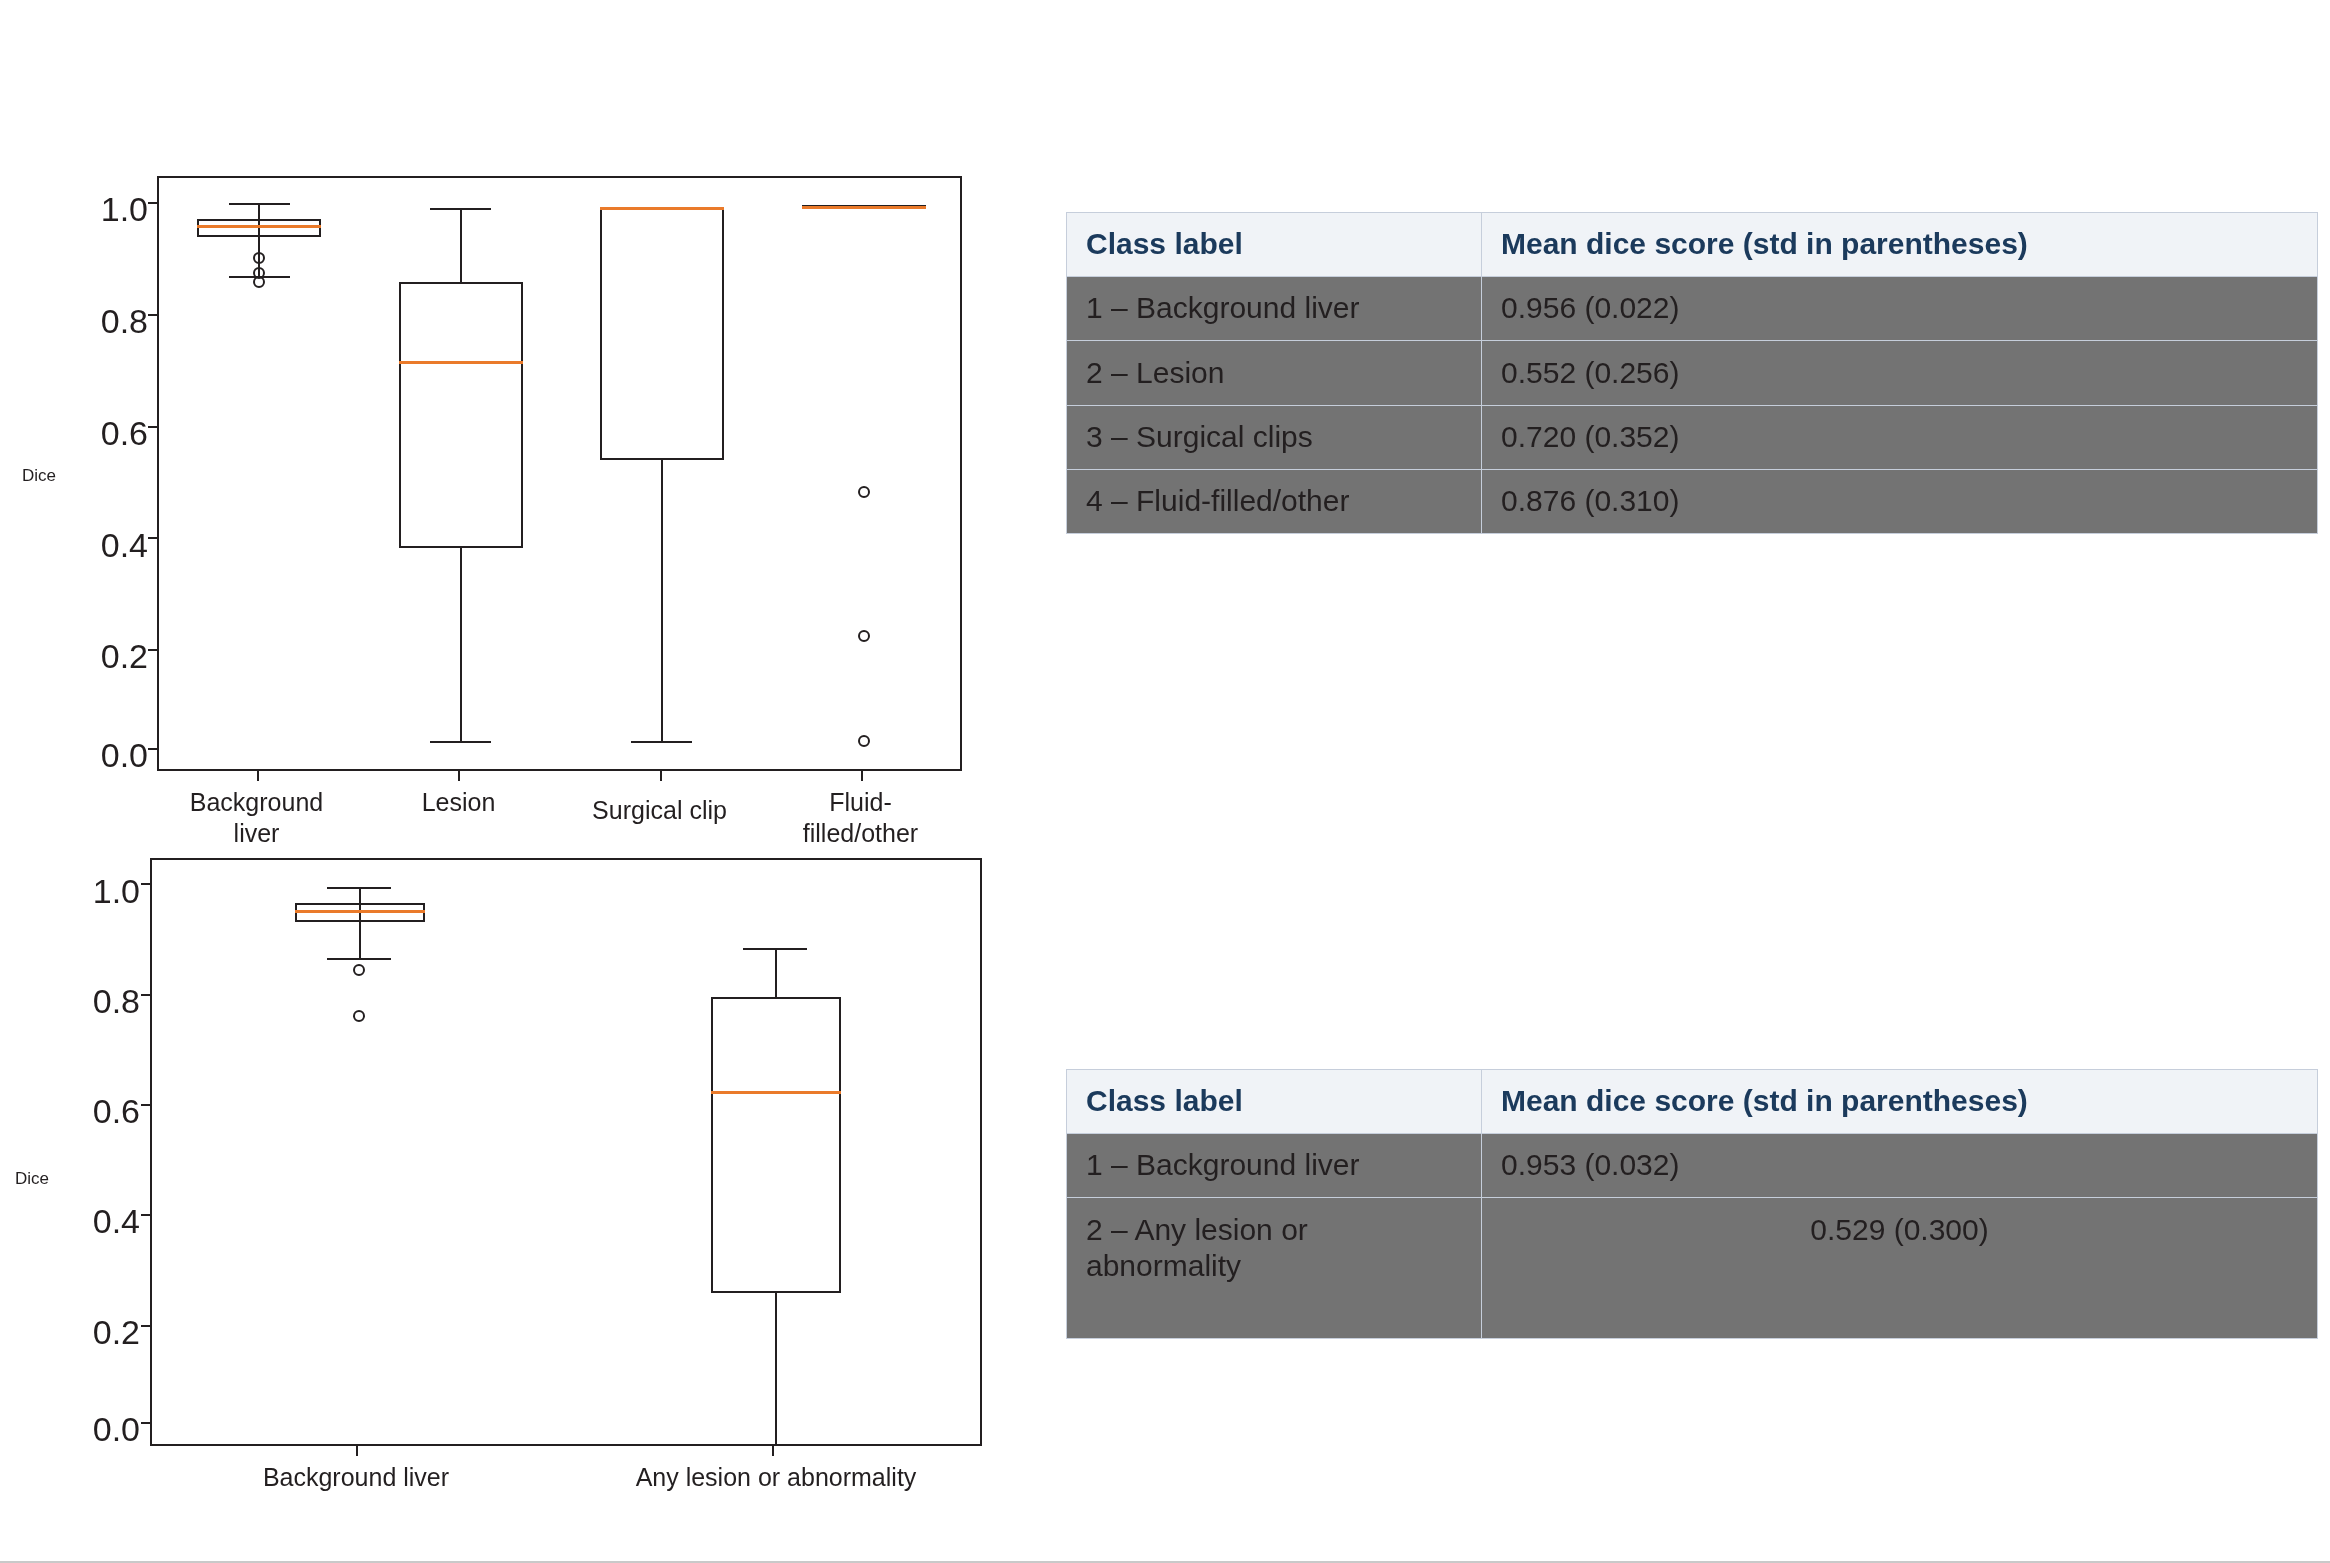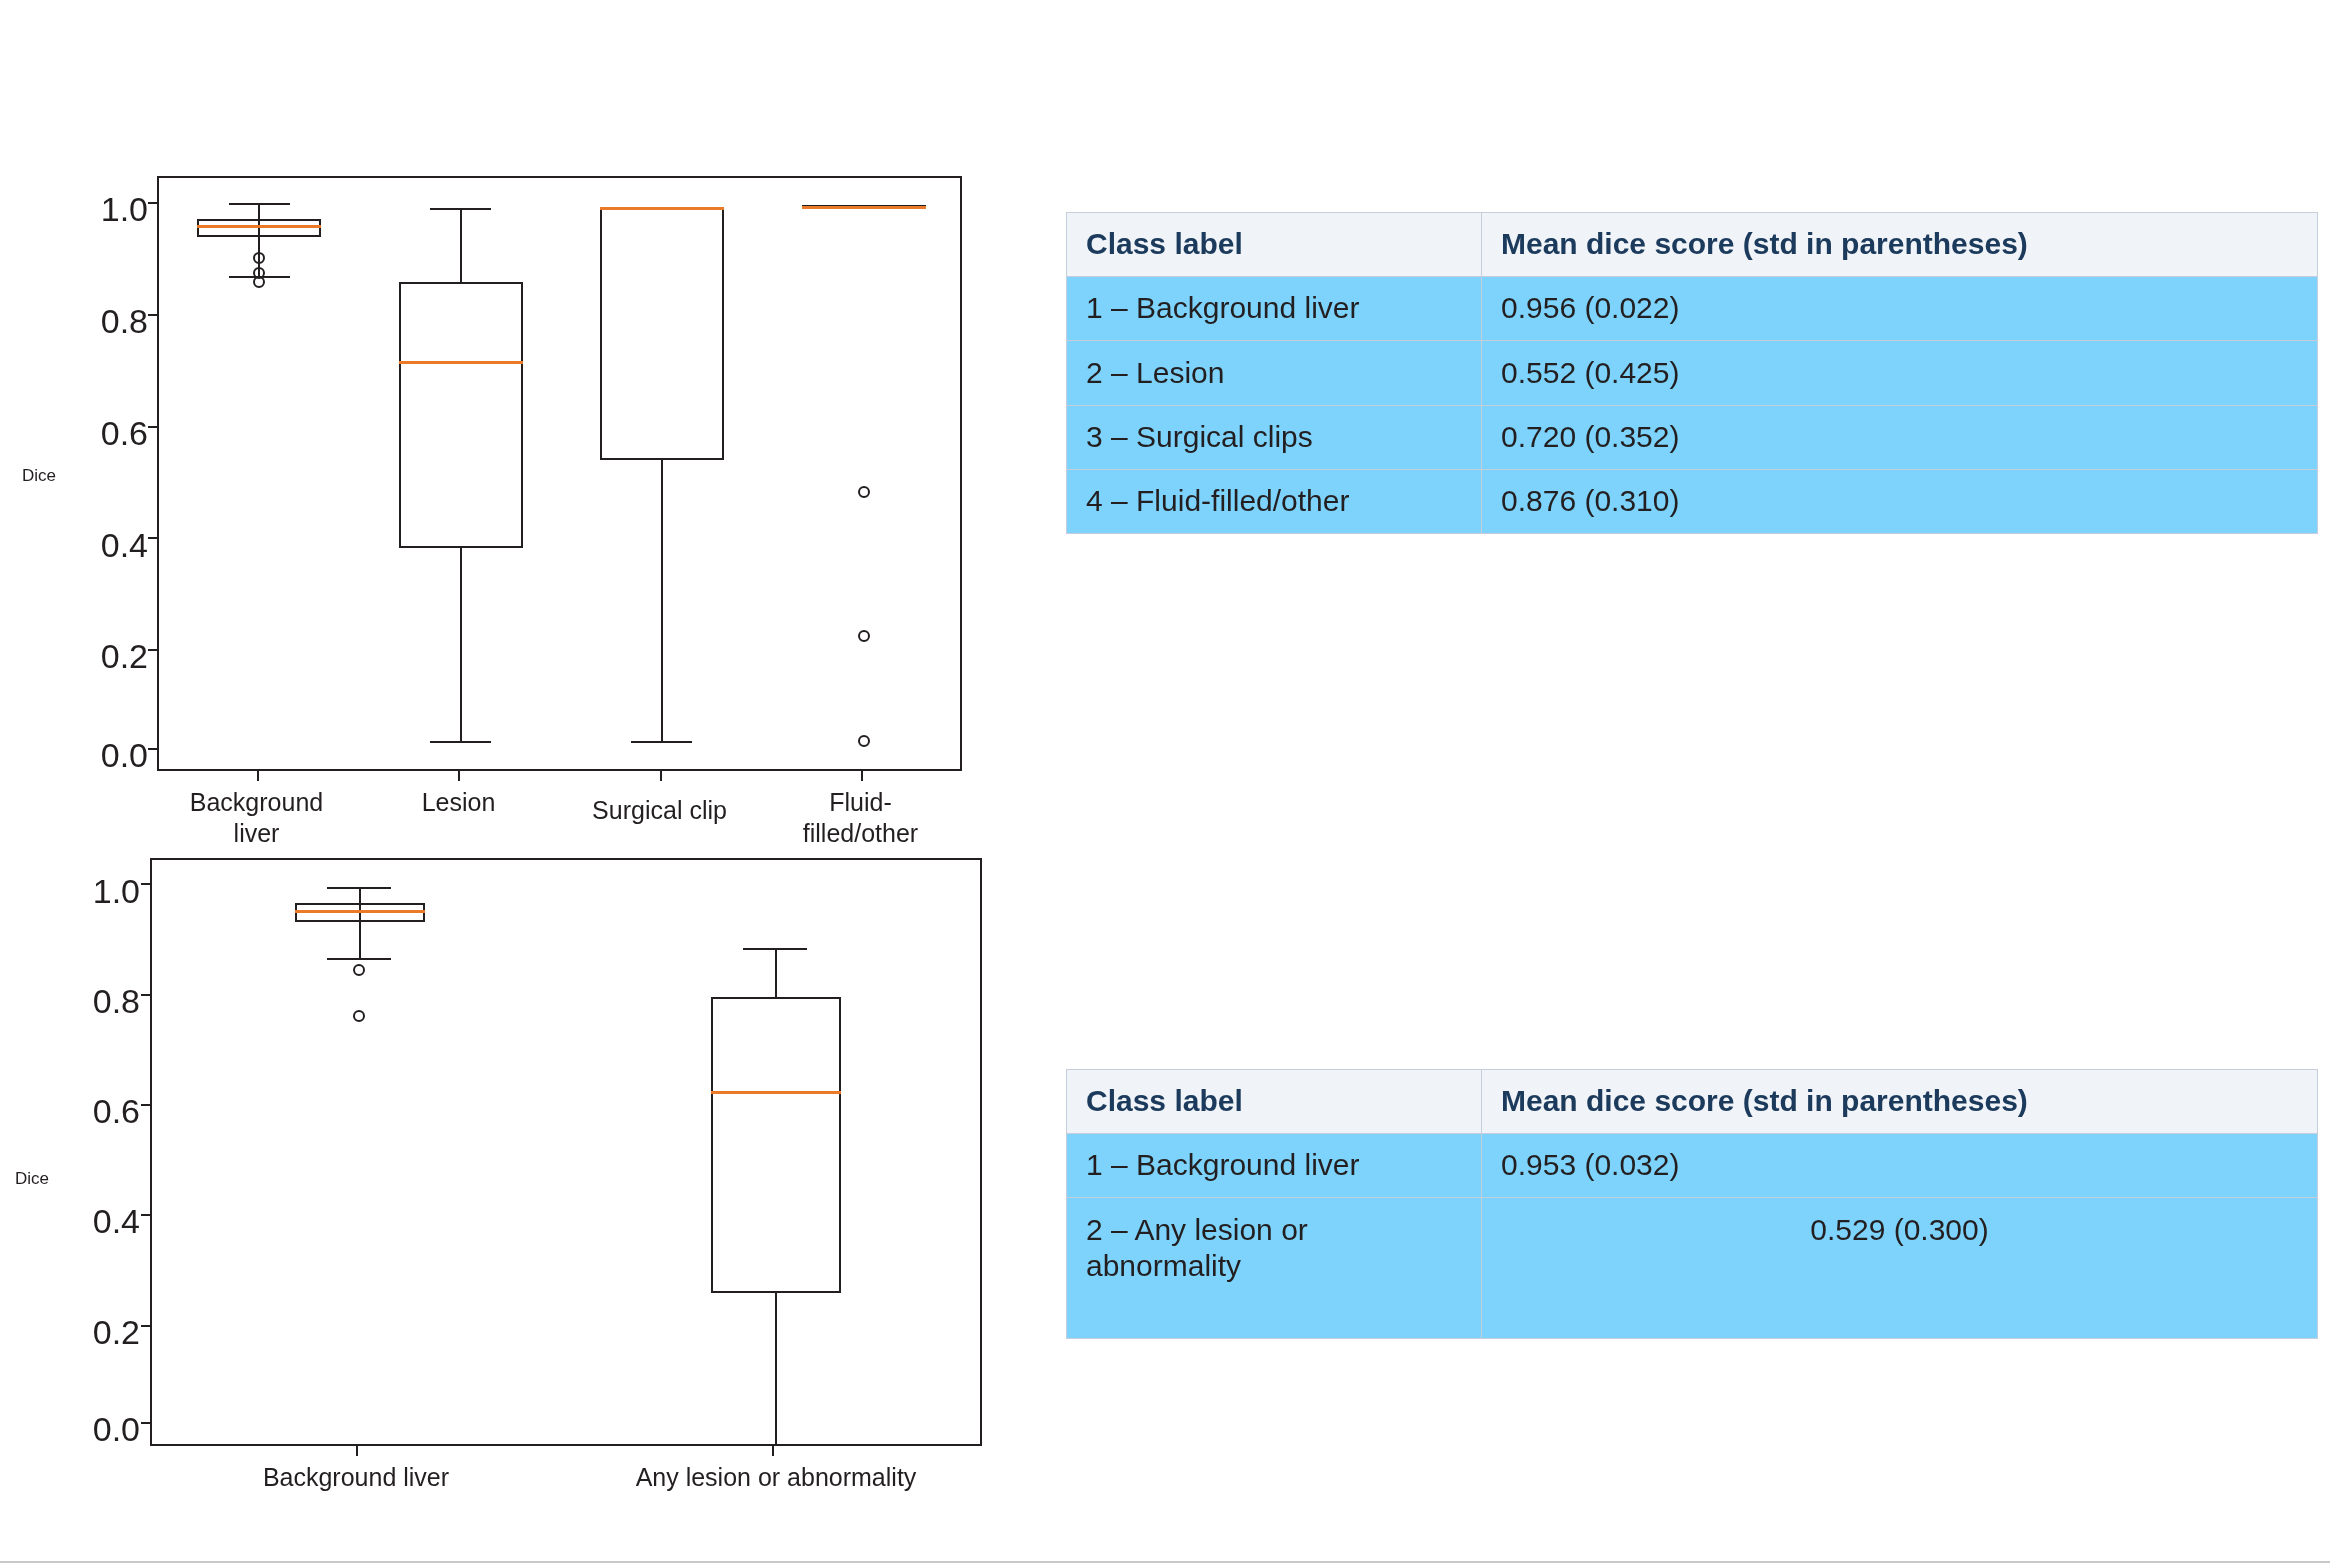--- a/index.html
+++ b/index.html
@@ -97,21 +97,21 @@
     border-radius: 50%;
     box-sizing: border-box;
     background: transparent;
   }
 
   
   .dice-table {
     position: absolute;
     border-collapse: collapse;
     table-layout: fixed;
-    background: #7dd3fc;
+    background: #737373;
   }
   .dice-table th, .dice-table td {
     border: 1.5px solid #c6cedb;
     font-size: 30px;
     color: #231f20;
     text-align: left;
     vertical-align: middle;
     padding: 13.3px 19px;
     box-sizing: border-box;
     line-height: 1.22;
@@ -247,21 +247,21 @@
         <th class="col-score">Mean dice score (std in parentheses)</th>
       </tr>
     </thead>
     <tbody>
       <tr>
         <td>1 – Background liver</td>
         <td>0.956 (0.022)</td>
       </tr>
       <tr>
         <td>2 – Lesion</td>
-        <td>0.552 (0.425)</td>
+        <td>0.552 (0.256)</td>
       </tr>
       <tr>
         <td>3 – Surgical clips</td>
         <td>0.720 (0.352)</td>
       </tr>
       <tr>
         <td>4 – Fluid-filled/other</td>
         <td>0.876 (0.310)</td>
       </tr>
     </tbody>

